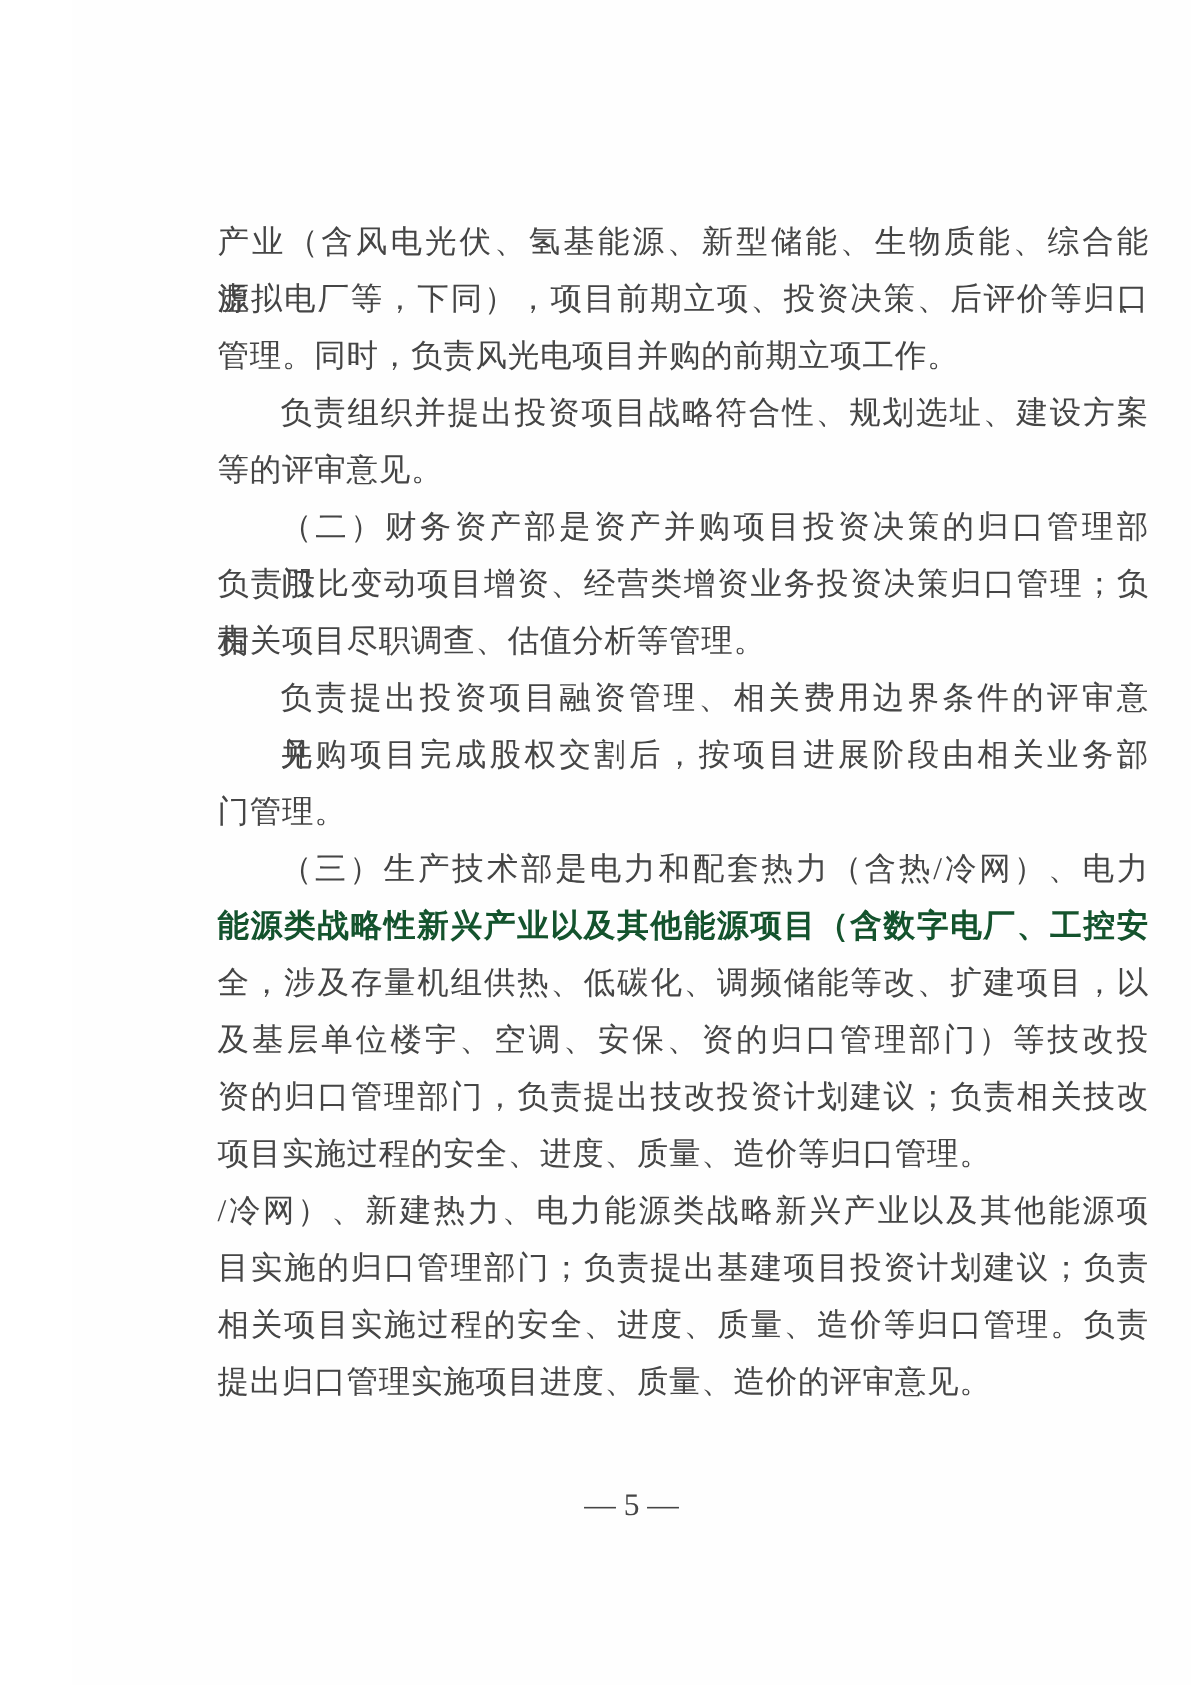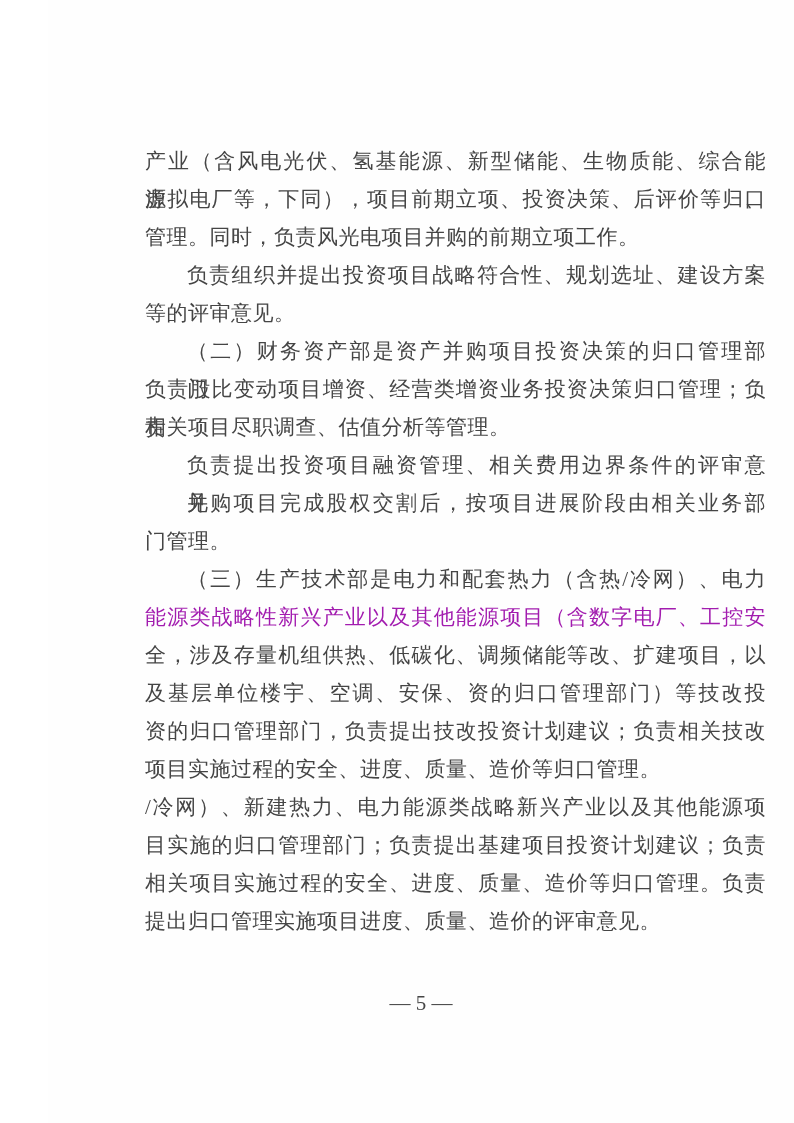--- a/index.html
+++ b/index.html
@@ -65,21 +65,21 @@
       <div class="line" style="color: rgb(69, 69, 69);">管理。同时，负责风光电项目并购的前期立项工作。</div>
       <div class="line indent full" style="color: rgb(69, 69, 69);">负责组织并提出投资项目战略符合性、规划选址、建设方案</div>
       <div class="line" style="color: rgb(69, 69, 69);">等的评审意见。</div>
       <div class="line indent full" style="color: rgb(69, 69, 69);">（二）财务资产部是资产并购项目投资决策的归口管理部门，</div>
       <div class="line full" style="color: rgb(69, 69, 69);">负责股比变动项目增资、经营类增资业务投资决策归口管理；负责</div>
       <div class="line" style="color: rgb(69, 69, 69);">相关项目尽职调查、估值分析等管理。</div>
       <div class="line indent full" style="color: rgb(69, 69, 69);">负责提出投资项目融资管理、相关费用边界条件的评审意见。</div>
       <div class="line indent full" style="color: rgb(69, 69, 69);">并购项目完成股权交割后，按项目进展阶段由相关业务部</div>
       <div class="line" style="color: rgb(69, 69, 69);">门管理。</div>
       <div class="line indent full" style="color: rgb(69, 69, 69);">（三）生产技术部是电力和配套热力（含热/冷网）、电力</div>
-      <div class="line full" style="color: #a21caf;">能源类战略性新兴产业以及其他能源项目（含数字电厂、工控安</div>
+      <div class="line full" style="color: #14532d; font-weight: bold;">能源类战略性新兴产业以及其他能源项目（含数字电厂、工控安</div>
       <div class="line full" style="color: rgb(69, 69, 69);">全，涉及存量机组供热、低碳化、调频储能等改、扩建项目，以</div>
       <div class="line full" style="color: rgb(69, 69, 69);">及基层单位楼宇、空调、安保、资的归口管理部门）等技改投</div>
       <div class="line full" style="color: rgb(69, 69, 69);">资的归口管理部门，负责提出技改投资计划建议；负责相关技改</div>
       <div class="line" style="color: rgb(69, 69, 69);">项目实施过程的安全、进度、质量、造价等归口管理。</div>
       <div class="line full" style="color: rgb(69, 69, 69);">/冷网）、新建热力、电力能源类战略新兴产业以及其他能源项</div>
       <div class="line full" style="color: rgb(69, 69, 69);">目实施的归口管理部门；负责提出基建项目投资计划建议；负责</div>
       <div class="line full" style="color: rgb(69, 69, 69);">相关项目实施过程的安全、进度、质量、造价等归口管理。负责</div>
       <div class="line" style="color: rgb(69, 69, 69);">提出归口管理实施项目进度、质量、造价的评审意见。</div>
     </div>
   <div class="footer" style="color: rgb(69, 69, 69);">— 5 —</div>

